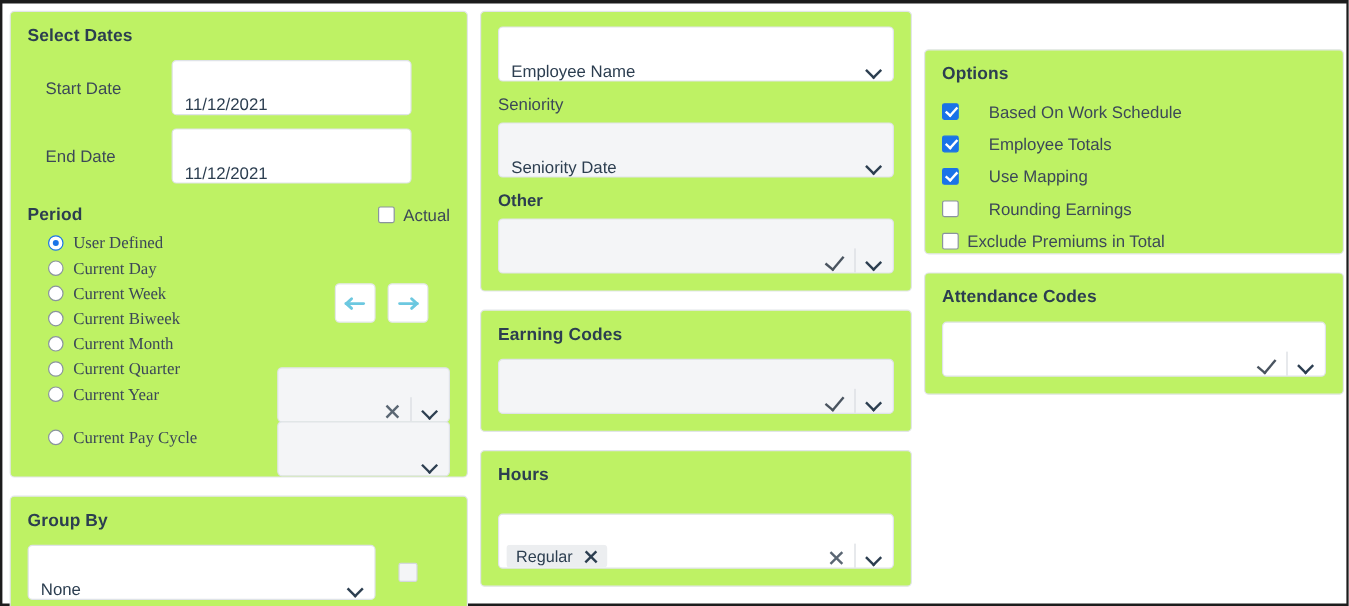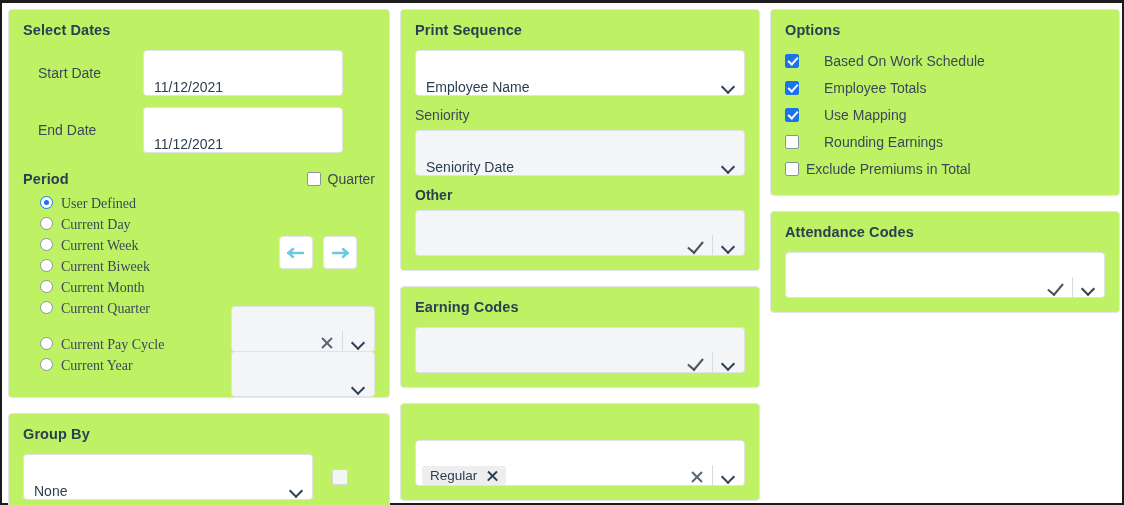--- a/index.html
+++ b/index.html
@@ -234,21 +234,21 @@
           <span class="lbl">End Date</span>
           <div class="field">
             <span class="val">11/12/2021</span>
           </div>
         </div>
 
         <div class="period-head">
           <span class="panel-title" style="margin:0;">Period</span>
           <span class="cb-row">
             <span class="cb"></span>
-            <span class="lbl">Quarter</span>
+            <span class="lbl">Actual</span>
           </span>
         </div>
 
         <div class="period-body">
           <div class="radio-list">
             <div class="radio-row">
               <span class="rb sel"></span>
               <span class="lbl">User Defined</span>
             </div>
             <div class="radio-row">
@@ -264,27 +264,27 @@
               <span class="lbl">Current Biweek</span>
             </div>
             <div class="radio-row">
               <span class="rb"></span>
               <span class="lbl">Current Month</span>
             </div>
             <div class="radio-row">
               <span class="rb"></span>
               <span class="lbl">Current Quarter</span>
             </div>
+            <div class="radio-row">
+              <span class="rb"></span>
+              <span class="lbl">Current Year</span>
+            </div>
             <div class="radio-row pc-row">
               <span class="rb"></span>
               <span class="lbl">Current Pay Cycle</span>
-            </div>
-            <div class="radio-row">
-              <span class="rb"></span>
-              <span class="lbl">Current Year</span>
             </div>
           </div>
 
           <div class="arrow-btns">
             <div class="arrow-btn">
               <span>
                 <svg width="18" height="12" viewBox="0 0 18 12">
                   <path d="M1 6 H16" stroke="#6cc8e0" stroke-width="2.4" fill="none" stroke-linecap="round"></path>
                   <path d="M6 2 L1.6 6 L6 10" stroke="#6cc8e0" stroke-width="2.4" fill="none" stroke-linecap="round" stroke-linejoin="round"></path>
                 </svg>
@@ -333,21 +333,20 @@
             <span class="caret"></span>
           </div>
           <span class="gb-cb"></span>
         </div>
       </div>
     </div>
 
     <div class="col-mid">
 
       <div class="panel">
-        <div class="panel-title">Print Sequence</div>
         <div class="field">
           <span class="val">Employee Name</span>
           <span class="caret"></span>
         </div>
         <div class="lbl" style="margin:11px 0 7px 0;">Seniority</div>
         <div class="field gray">
           <span class="val">Seniority Date</span>
           <span class="caret"></span>
         </div>
         <div class="lbl lbl-bold" style="margin:11px 0 7px 0;">Other</div>
@@ -363,37 +362,38 @@
         <div class="panel-title">Earning Codes</div>
         <div class="field gray">
           <span class="val"></span>
           <span class="check"></span>
           <span class="divider"></span>
           <span class="caret"></span>
         </div>
       </div>
 
       <div class="panel nomargin">
+        <div class="panel-title">Hours</div>
         <div class="field" style="padding-left:6px;margin-top:24px;">
           <span class="val">
             <span class="chip">
               <span>Regular</span>
               <span class="chip-x"></span>
             </span>
           </span>
           <span class="xmark"></span>
           <span class="divider"></span>
           <span class="caret"></span>
         </div>
       </div>
     </div>
 
     <div class="col-right">
 
-      <div class="panel" style="padding-bottom:16px;">
+      <div class="panel" style="padding-bottom:0;margin-top:32px;">
         <div class="panel-title">Options</div>
         <div class="opt-row mb6">
           <span class="cb checked"></span>
           <span class="lbl">Based On Work Schedule</span>
         </div>
         <div class="opt-row mb6">
           <span class="cb checked"></span>
           <span class="lbl">Employee Totals</span>
         </div>
         <div class="opt-row mb6">

